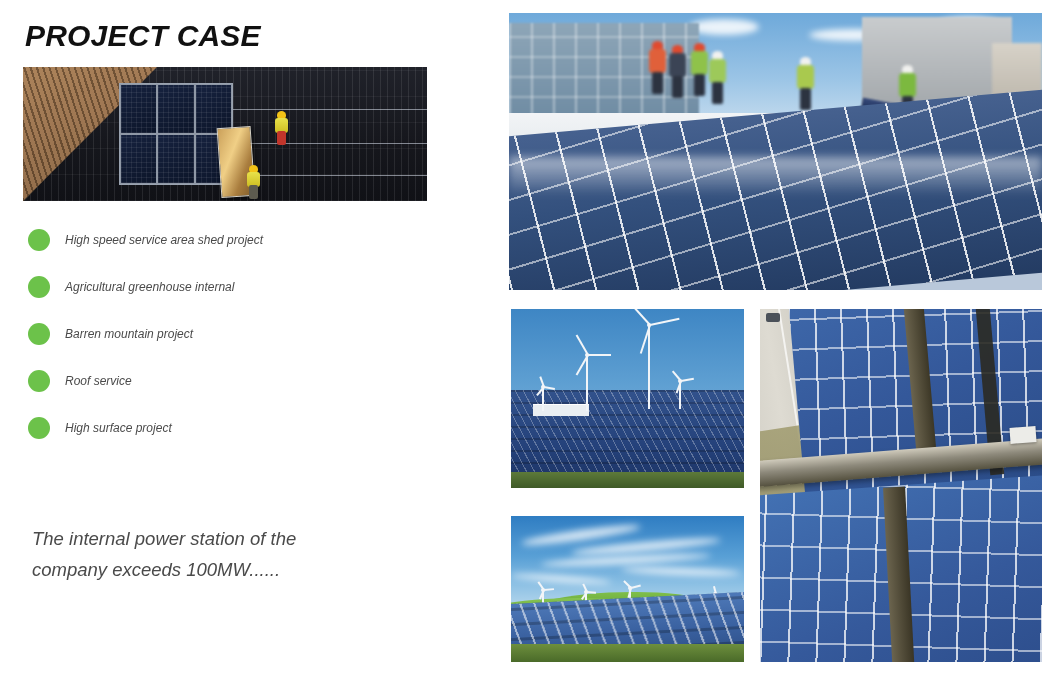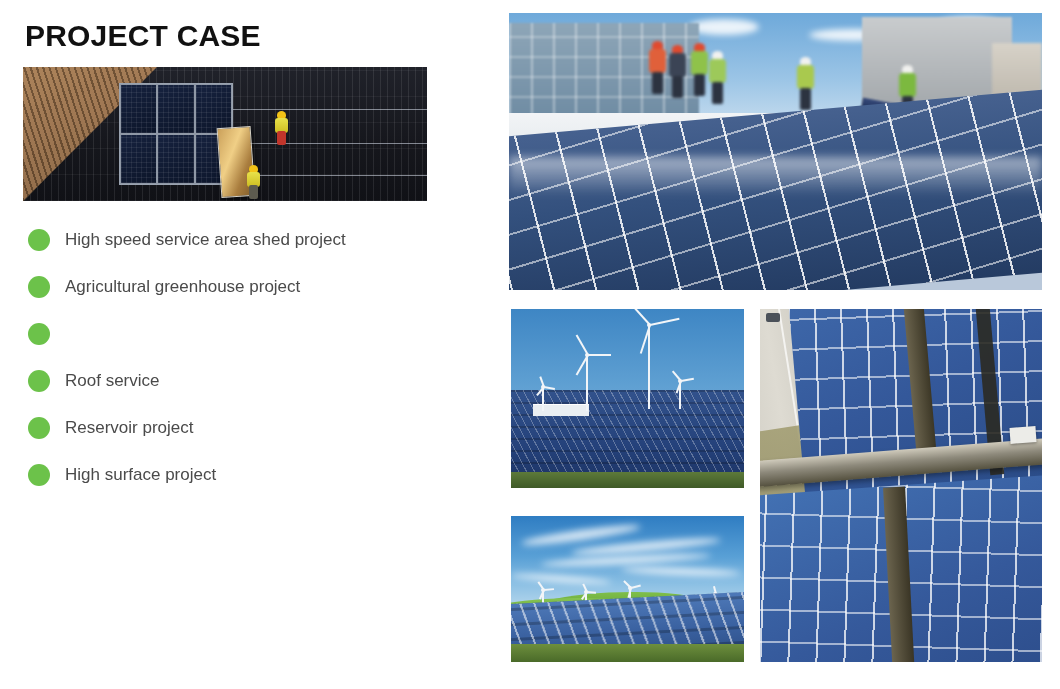--- a/index.html
+++ b/index.html
@@ -2,21 +2,21 @@
 <html><head>
 <meta charset="utf-8">
 <style>
   html,body{margin:0;padding:0;}
   body{
     width:1060px;height:689px;
     background:#ffffff;
     font-family:"Liberation Sans", sans-serif;
     overflow:hidden;position:relative;
   }
-  .page{position:absolute;inset:0;background:#fff;}
+  .page{position:absolute;inset:0;background:#fff;font-style:italic;}
 
   
   .left-col{position:absolute;left:0;top:0;width:500px;height:689px;}
 
   .page-title{
     position:absolute;left:25px;top:21px;
     font-size:30px;font-weight:bold;letter-spacing:.2px;
     color:#111111;font-family:"Liberation Sans", sans-serif;
     line-height:1;
   }
@@ -96,21 +96,21 @@
   
   .bullets{position:absolute;left:28px;top:216px;width:460px;}
   .bullet-row{
     position:relative;height:47px;display:flex;align-items:center;
   }
   .dot{
     width:22px;height:22px;border-radius:50%;flex:0 0 22px;
     box-shadow:0 0 0 0 rgba(0,0,0,0);
   }
   .bullet-text{
-    margin-left:15px;font-size:17px;color:#4a4a4a;
+    margin-left:15px;font-size:12px;color:#4a4a4a;
     font-family:"Liberation Sans", sans-serif;white-space:nowrap;
   }
   .note{
     position:absolute;left:32px;top:523px;width:400px;
     font-size:18.5px;line-height:31px;color:#4a4a4a;
     font-family:"Liberation Sans", sans-serif;
   }
 
   
   .photo{position:absolute;overflow:hidden;background:#b9c8da;}
@@ -327,39 +327,40 @@
       </div>
     </div>
 
     <div class="bullets">
       <div class="bullet-row">
         <span class="dot" style="background:#6cc24a"></span>
         <span class="bullet-text">High speed service area shed project</span>
       </div>
       <div class="bullet-row">
         <span class="dot" style="background:#6cc24a"></span>
-        <span class="bullet-text">Agricultural greenhouse project</span>
+        <span class="bullet-text">Agricultural greenhouse internal</span>
       </div>
       <div class="bullet-row">
         <span class="dot" style="background:#6cc24a"></span>
+        <span class="bullet-text">Barren mountain project</span>
       </div>
       <div class="bullet-row">
         <span class="dot" style="background:#6cc24a"></span>
         <span class="bullet-text"> Roof service</span>
       </div>
       <div class="bullet-row">
         <span class="dot" style="background:#6cc24a"></span>
-        <span class="bullet-text">Reservoir project</span>
-      </div>
-      <div class="bullet-row">
-        <span class="dot" style="background:#6cc24a"></span>
         <span class="bullet-text">High surface project</span>
       </div>
     </div>
 
+    <div class="note">
+      <div>The internal power station of the</div>
+      <div>company exceeds 100MW......</div>
+    </div>
   </div>
 
   <div class="photo hero">
     <div class="sky"></div>
     <div class="cloud" style="left:180px;top:6px;width:70px;height:16px;"></div>
     <div class="cloud" style="left:300px;top:16px;width:90px;height:12px;"></div>
     <div class="cloud" style="left:430px;top:4px;width:60px;height:14px;"></div>
     <div class="bldg-left"></div>
     <div class="bldg-right"></div>
     <div class="bldg-far"></div>

